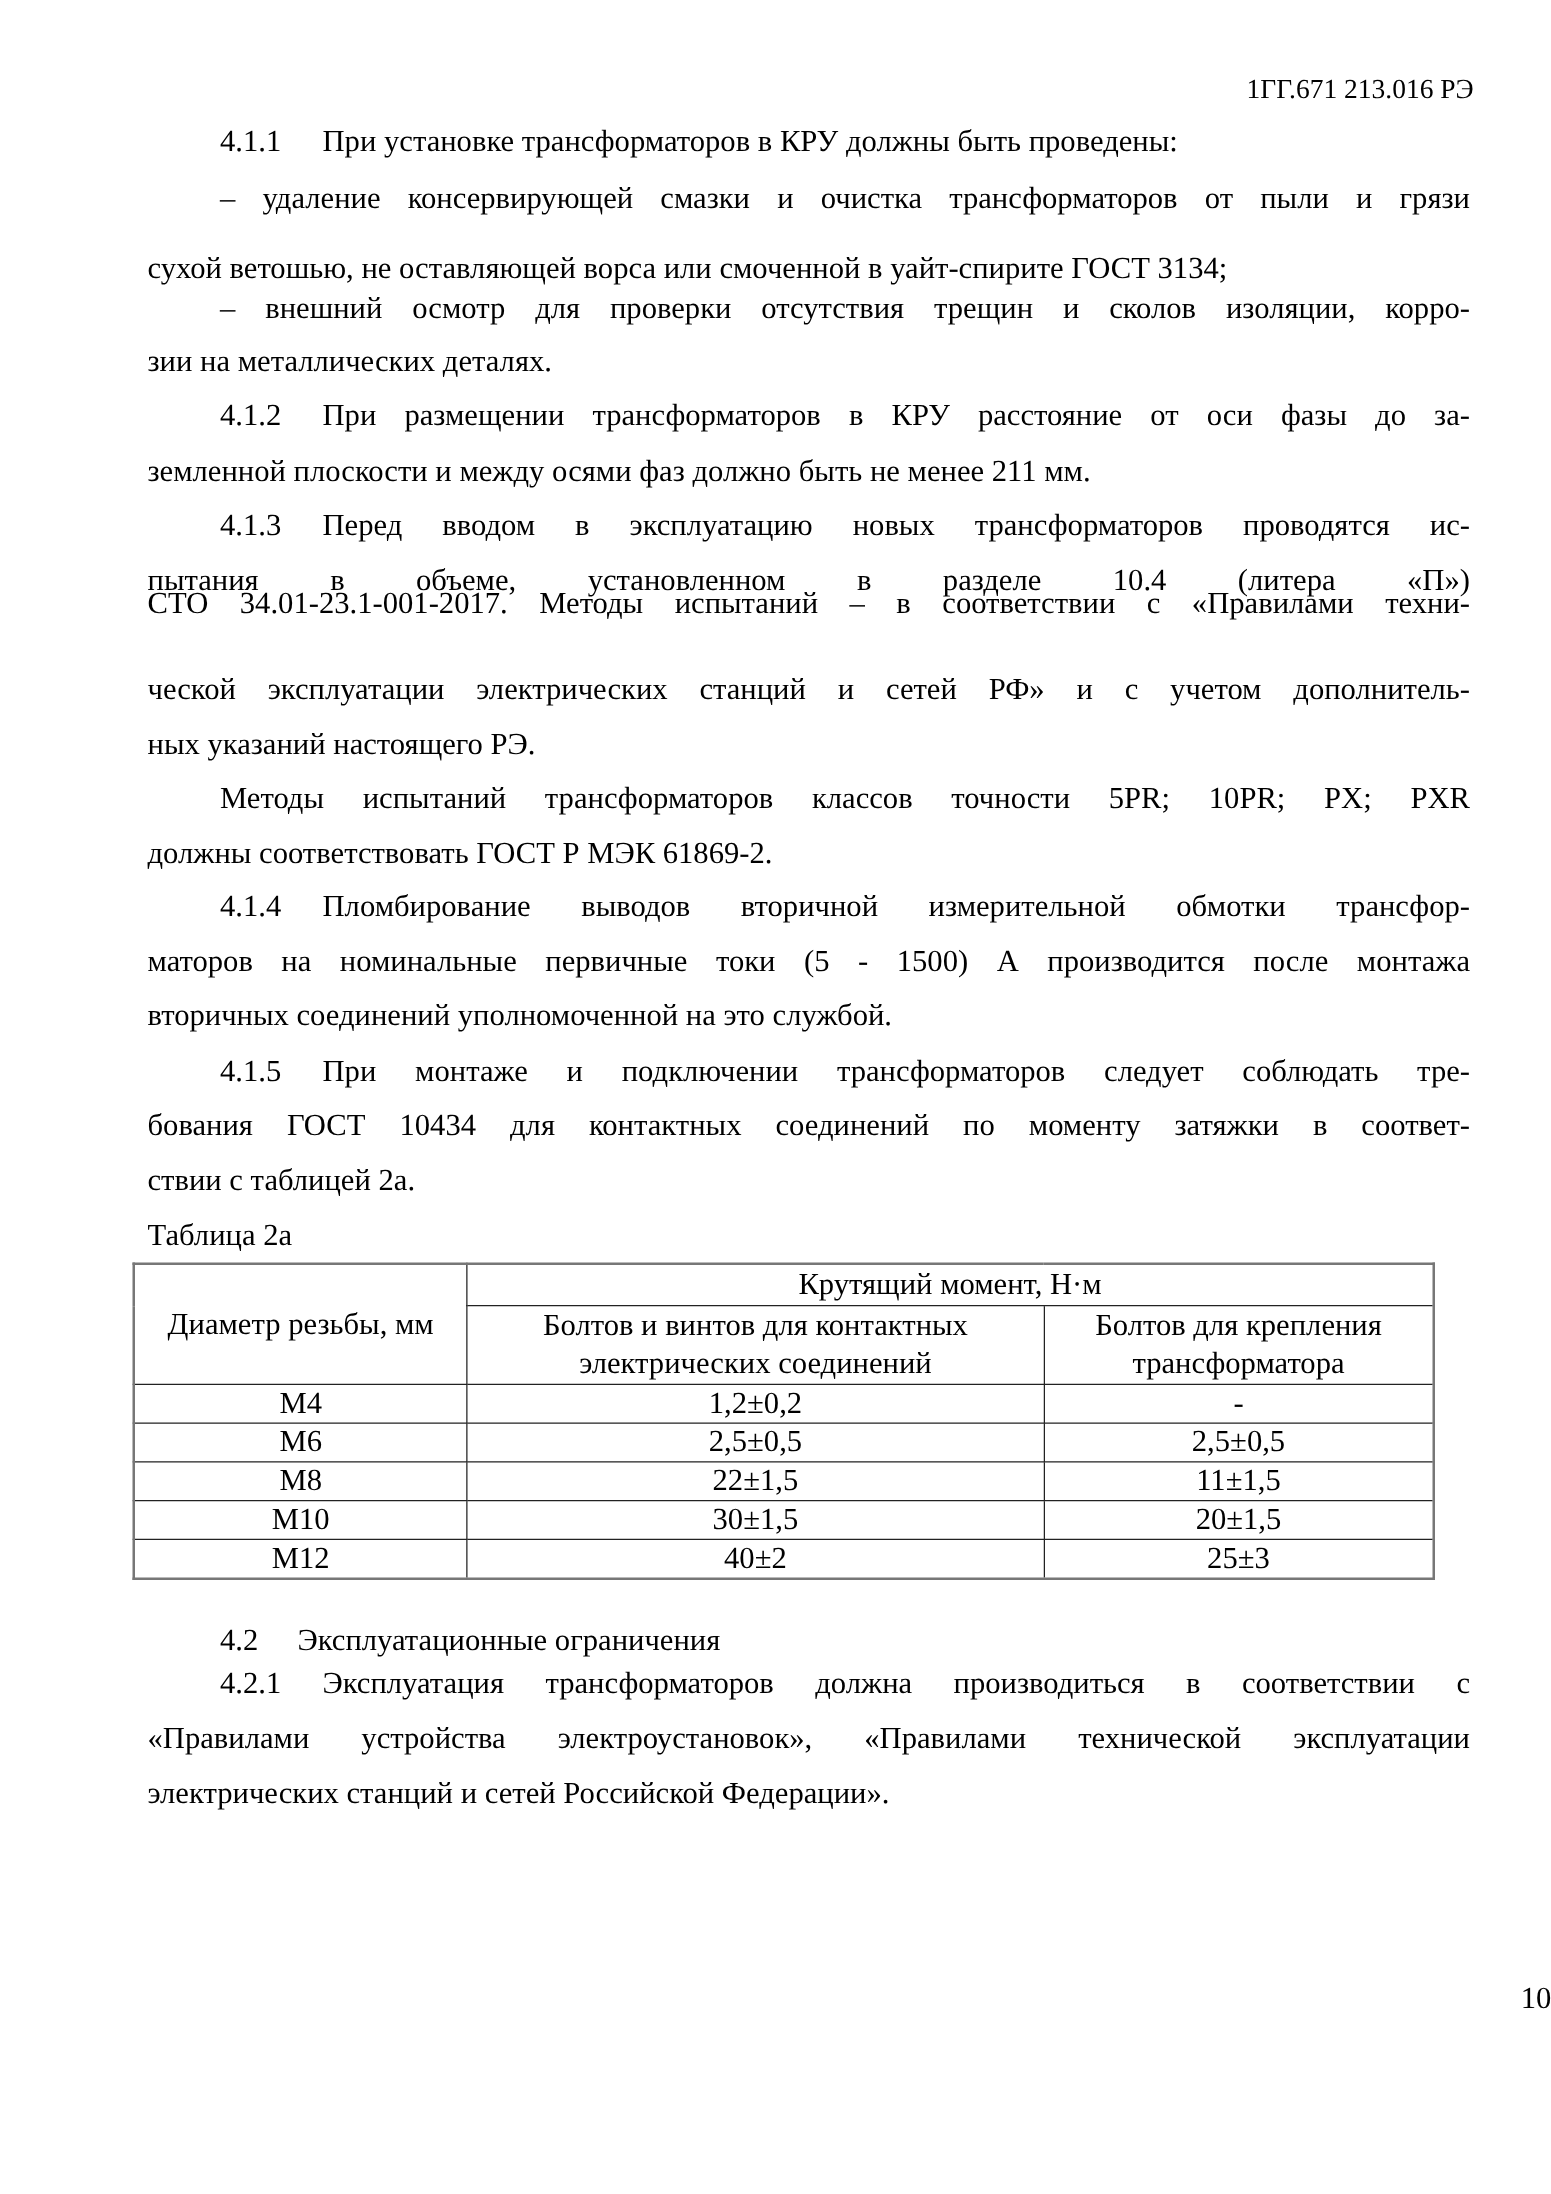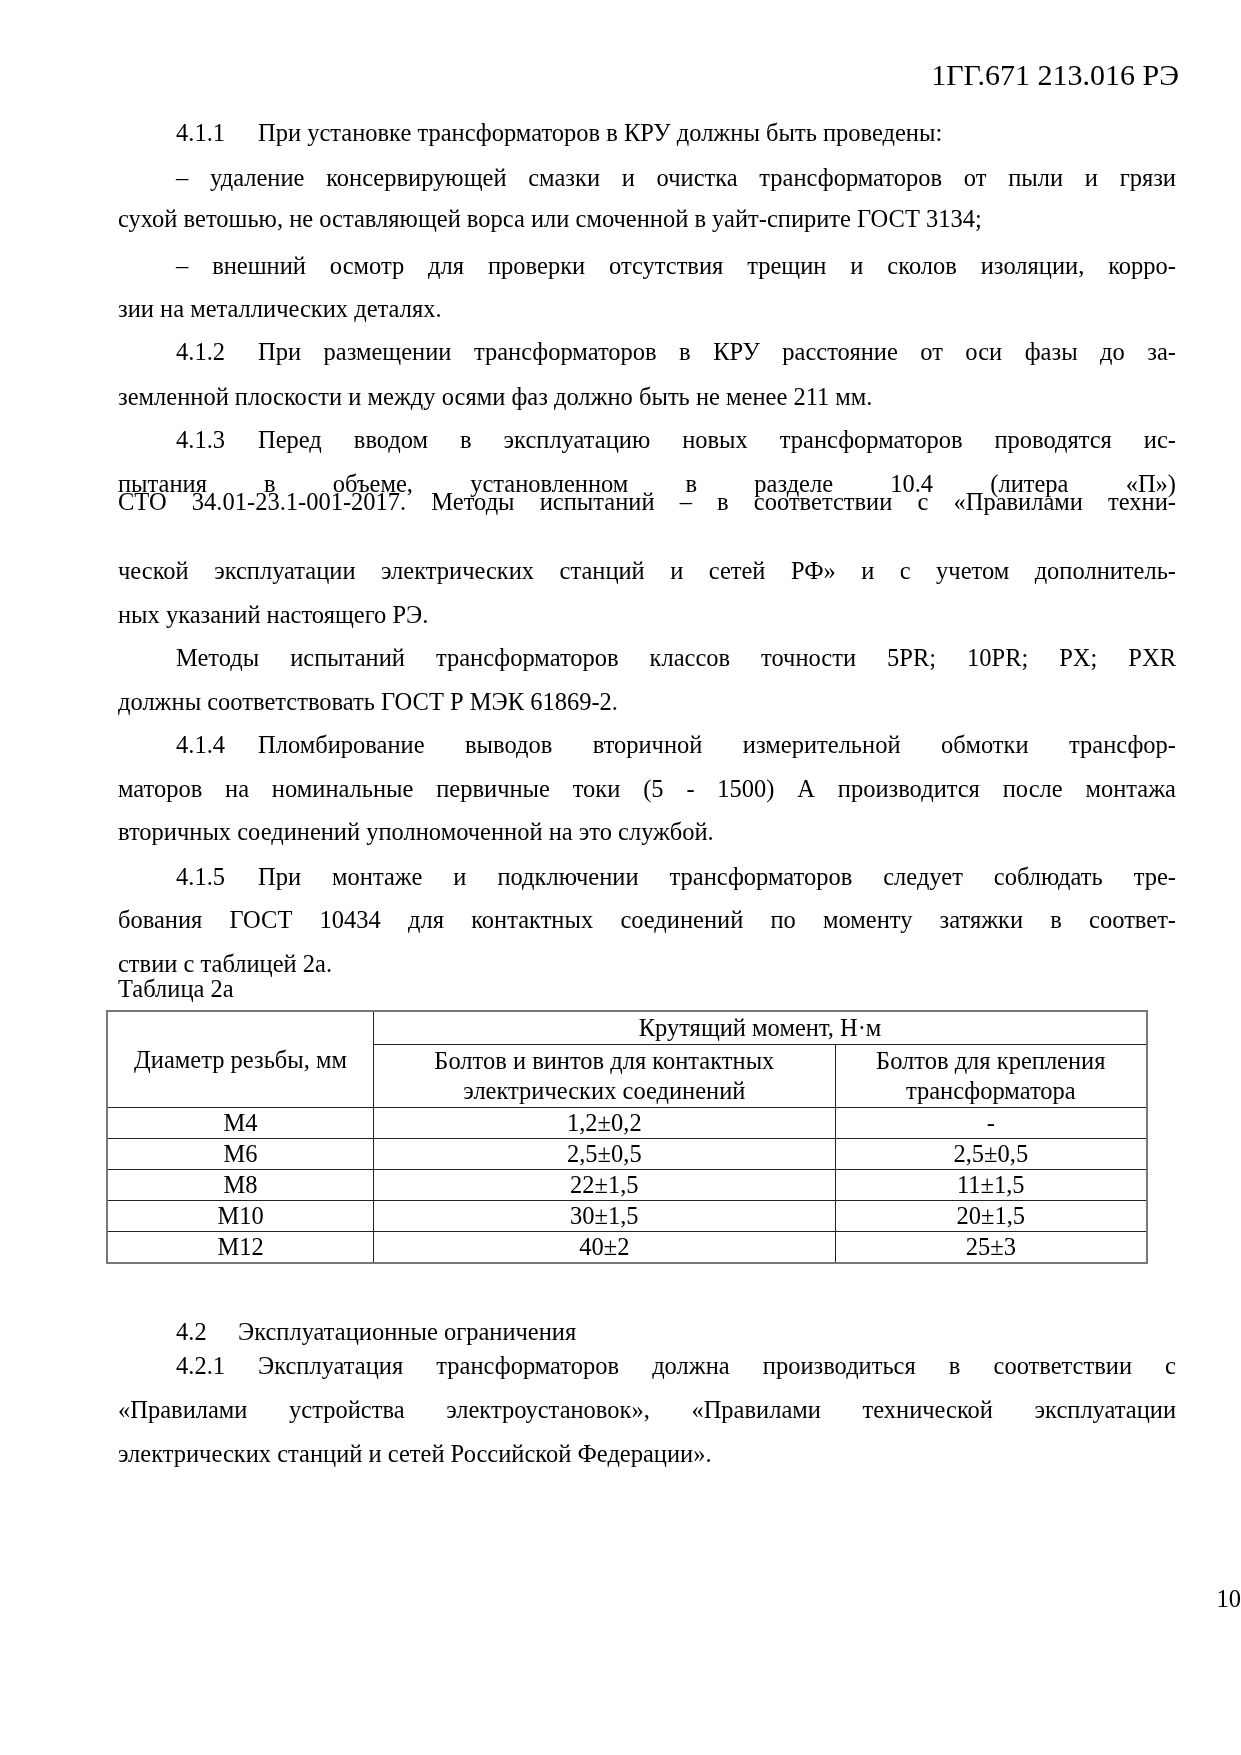--- a/index.html
+++ b/index.html
@@ -1,22 +1,22 @@
 <!DOCTYPE html>
 <html><head>
 <meta charset="utf-8">
 <style>
   html, body { margin: 0; padding: 0; background: #ffffff; }
   body {
     width: 1241px; height: 1755px; position: relative; overflow: hidden;
     font-family: "Liberation Serif", "DejaVu Serif", serif;
     color: #000; font-size: 24.5px;
   }
-  .doc-code { position: absolute; top: 58px; right: 62px; font-size: 30px; }
-  .line { position: absolute; left: 118px; width: 1058px; white-space: nowrap; line-height: 30px; margin-top: 19px; }
+  .doc-code { position: absolute; top: 58px; right: 62px; font-size: 22px; }
+  .line { position: absolute; left: 118px; width: 1058px; white-space: nowrap; line-height: 30px; }
   .just { text-align: justify; text-align-last: justify; white-space: normal; }
   .indent { left: 176px; width: 1000px; }
   .num { display: inline-block; width: 82px; }
   .num2 { display: inline-block; width: 62px; }
   .table-caption { position: absolute; left: 118px; top: 1084px; line-height: 30px; }
   table.torque {
     position: absolute; left: 106px; top: 1124px; width: 1042px;
     border-collapse: collapse; font-size: 24.5px;
   }
   table.torque td {
@@ -30,21 +30,21 @@
 </style>
 </head>
 <body>
 
 <div class="doc-code">1ГГ.671 213.016 РЭ</div>
 
 <div class="line indent" style="top:99px">
   <span class="num">4.1.1</span><span>При установке трансформаторов в КРУ должны быть проведены:</span>
 </div>
 <div class="line indent just" style="top:144px">– удаление консервирующей смазки и очистка трансформаторов от пыли и грязи</div>
-<div class="line" style="top:185px">сухой ветошью, не оставляющей ворса или смоченной в уайт-спирите ГОСТ 3134;</div>
+<div class="line" style="top:200px">сухой ветошью, не оставляющей ворса или смоченной в уайт-спирите ГОСТ 3134;</div>
 <div class="line indent just" style="top:232px">– внешний осмотр для проверки отсутствия трещин и сколов изоляции, корро-</div>
 <div class="line" style="top:275px">зии на металлических деталях.</div>
 
 <div class="line indent just" style="top:318px">
   <span class="num">4.1.2</span><span>При размещении трансформаторов в КРУ расстояние от оси фазы до за-</span>
 </div>
 <div class="line" style="top:363px">земленной плоскости и между осями фаз должно быть не менее 211 мм.</div>
 
 <div class="line indent just" style="top:406px">
   <span class="num">4.1.3</span><span>Перед вводом в эксплуатацию новых трансформаторов проводятся ис-</span>

